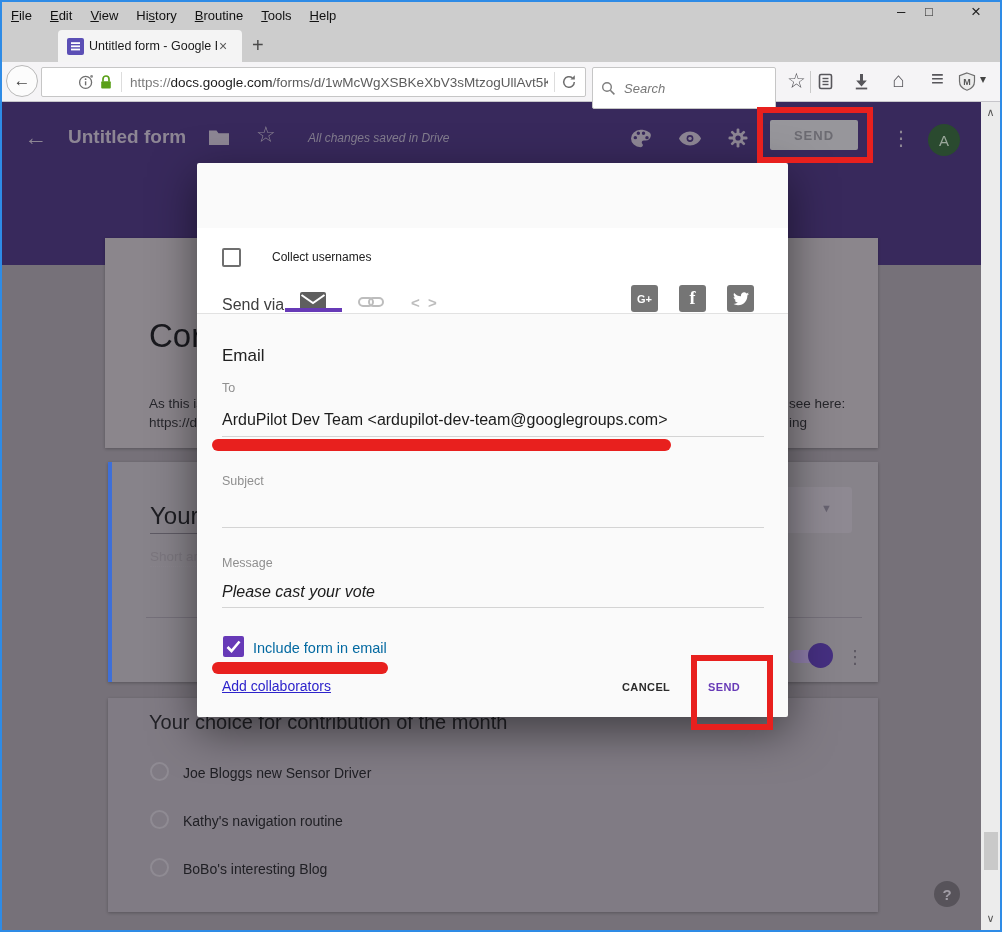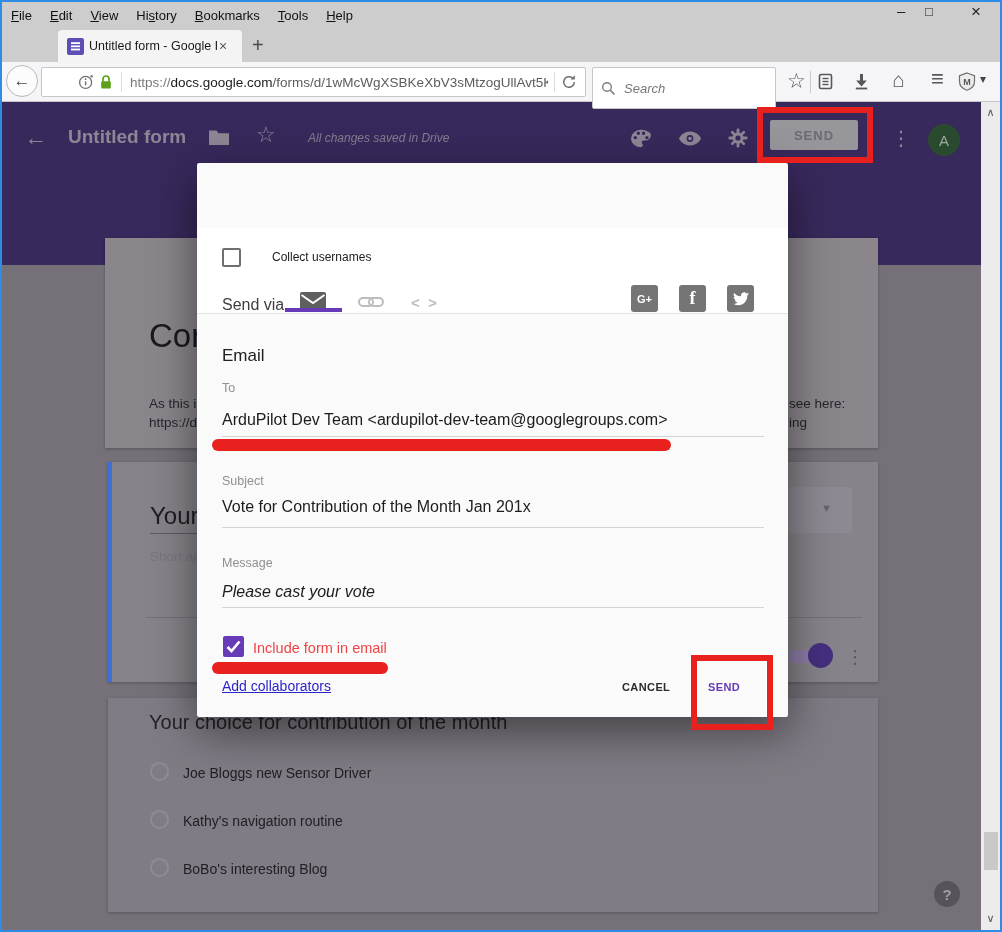--- a/index.html
+++ b/index.html
@@ -62,21 +62,21 @@
 </head>
 <body>
 
 <div class="win">
 
   <div class="menubar">
     <span class="mi"><span></span><u>F</u><span>ile</span></span>
     <span class="mi"><span></span><u>E</u><span>dit</span></span>
     <span class="mi"><span></span><u>V</u><span>iew</span></span>
     <span class="mi"><span>Hi</span><u>s</u><span>tory</span></span>
-    <span class="mi"><span></span><u>B</u><span>ookmarks</span></span>
+    <span class="mi"><span></span><u>B</u><span>routine</span></span>
     <span class="mi"><span></span><u>T</u><span>ools</span></span>
     <span class="mi"><span></span><u>H</u><span>elp</span></span>
   </div>
   <span class="winctl" style="left:897px;top:3px;">–</span>
   <span class="winctl" style="left:925px;top:5px;font-size:13px;">□</span>
   <span class="winctl" style="left:971px;top:3px;font-size:17px;">×</span>
 
   <div class="tab">
     <svg class="a" style="left:9px;top:8px;" width="17" height="17">
         <rect width="17" height="17" rx="2" fill="#5b4fb5"></rect>
@@ -244,31 +244,30 @@
           <path fill="#fff" d="M24 2.3c-.9.4-1.8.7-2.8.8 1-.6 1.8-1.6 2.1-2.7-.9.6-2 1-3.1 1.2C19.3.6 18.1 0 16.8 0c-2.7 0-4.9 2.2-4.9 4.9l.1 1.1C7.9 5.8 4.3 3.8 1.7.9 1.2 1.7 1 2.5 1 3.4c0 1.7.9 3.2 2.2 4.1-.8 0-1.6-.2-2.2-.6v.1c0 2.4 1.7 4.4 3.9 4.8l-1.3.2-.9-.1c.6 2 2.4 3.4 4.6 3.4A9.9 9.9 0 0 1 0 17.3a13.9 13.9 0 0 0 7.5 2.2c9.1 0 14-7.5 14-14v-.6c1-.7 1.8-1.6 2.5-2.6z"></path>
         </svg>
       </div>
     <div class="a" style="left:0;top:150px;width:591px;height:1px;background:#e2e2e2;"></div>
 
     <span class="a" style="left:25px;top:183px;font-size:17px;color:#212121;font-weight:500;">Email</span>
     <span class="dlglabel" style="left:25px;top:218px;">To</span>
     <span class="dlgvalue" style="left:25px;top:248px;">ArduPilot Dev Team &lt;ardupilot-dev-team@googlegroups.com&gt;</span>
     <div class="fieldline" style="left:25px;top:273px;"></div>
     <span class="dlglabel" style="left:25px;top:311px;">Subject</span>
-    <span class="dlgvalue" style="left:25px;top:335px;">Vote for Contribution of the Month Jan 201x</span>
     <div class="fieldline" style="left:25px;top:364px;"></div>
     <span class="dlglabel" style="left:25px;top:393px;">Message</span>
     <span class="dlgvalue" style="left:25px;top:420px;font-style:italic;">Please cast your vote</span>
     <div class="fieldline" style="left:25px;top:444px;"></div>
     <div class="chkon" style="left:26px;top:473px;">
         <svg width="15" height="13" viewBox="0 0 15 13">
           <path d="M1.5 7l4 4L13.5 1.5" fill="none" stroke="#fff" stroke-width="2.6"></path>
         </svg>
       </div>
-    <span class="a" style="left:56px;top:477px;font-size:14.5px;color:#ef4444;text-align:center;">Include form in email</span>
+    <span class="a" style="left:56px;top:477px;font-size:14.5px;color:#0369a1;text-align:center;">Include form in email</span>
     <span class="a" style="left:25px;top:515px;font-size:14px;color:#2d23cb;text-decoration:underline;">Add collaborators</span>
     <span class="btntxt" style="left:425px;top:518px;color:#2b2b2b;">CANCEL</span>
     <span class="btntxt" style="left:511px;top:518px;color:#673ab7;">SEND</span>
   </div>
 
   <div class="redbox" style="left:757px;top:107px;width:116px;height:56px;"></div>
   <div class="redline" style="left:212px;top:439px;width:459px;"></div>
   <div class="redline" style="left:212px;top:662px;width:176px;"></div>
   <div class="redbox" style="left:691px;top:655px;width:82px;height:75px;"></div>
 

